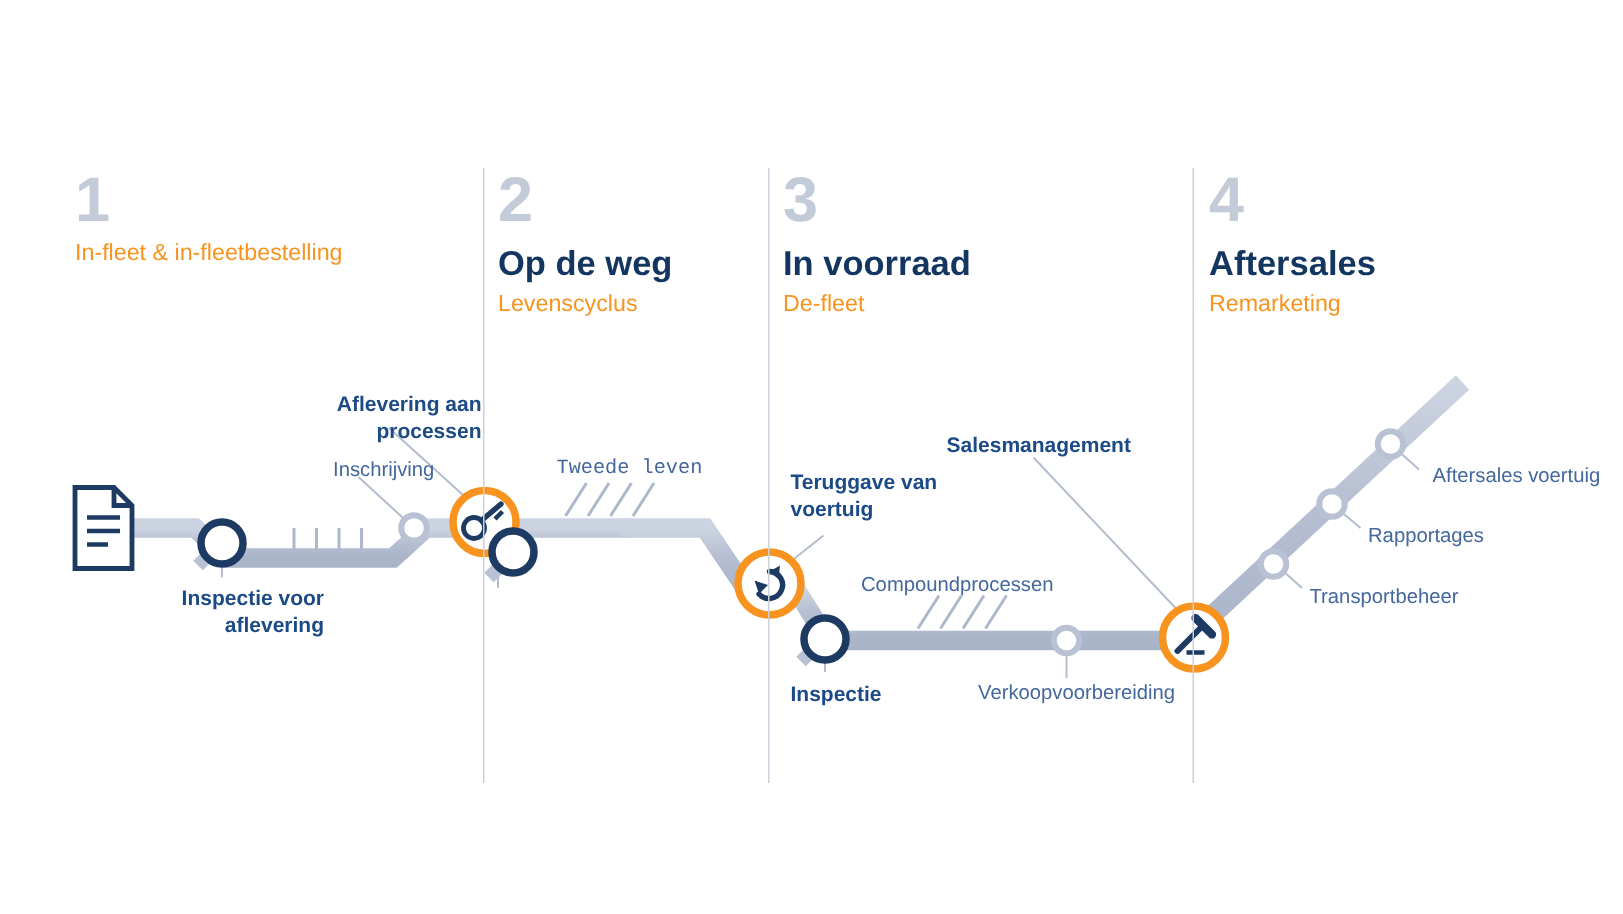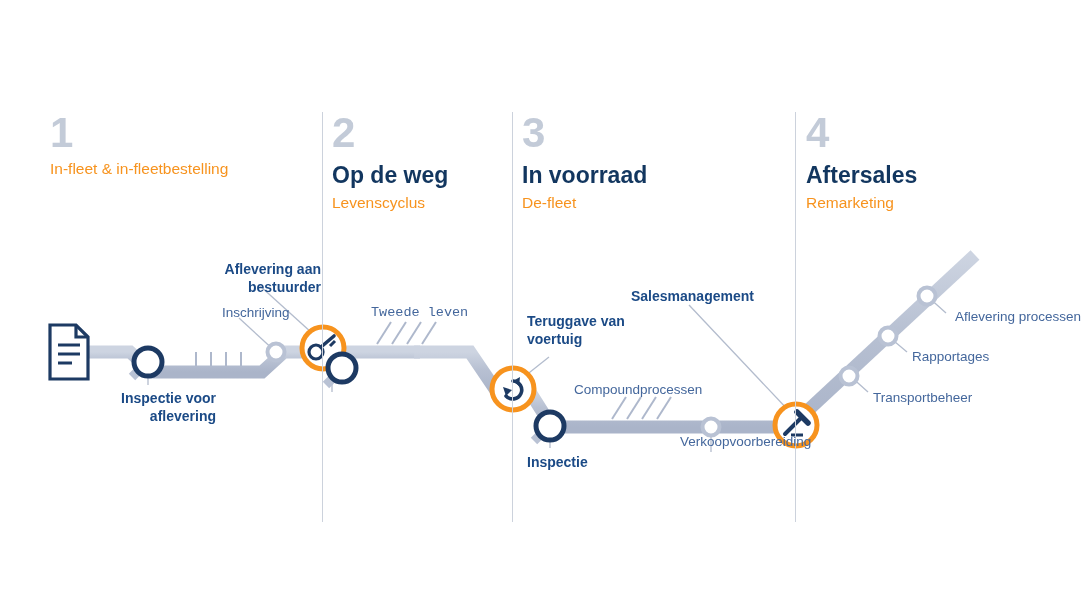--- a/index.html
+++ b/index.html
@@ -197,41 +197,41 @@
     <div class="col-sub">Remarketing</div>
   </div>
 
   <div class="lbl bold center" style="left:100px;top:390px;width:116px;">
     <div>Inspectie voor</div>
     <div>aflevering</div>
   </div>
 
   <div class="lbl bold center" style="left:203px;top:261px;width:118px;">
     <div>Aflevering aan</div>
-    <div>bestuurder</div>
+    <div>processen</div>
   </div>
 
 
   <div class="lbl bold" style="left:527px;top:313px;">
     <div>Teruggave van</div>
     <div>voertuig</div>
   </div>
 
   <div class="lbl bold" style="left:527px;top:454px;">Inspectie</div>
 
   <div class="lbl bold" style="left:631px;top:288px;text-align:center;">Salesmanagement</div>
 
   <div class="lbl" style="left:190px;top:305px;margin-left:32px;">Inschrijving</div>
 
 
   <div class="lbl" style="left:371px;top:305px;font-family:Liberation Mono, monospace;">Tweede leven</div>
 
   <div class="lbl" style="left:574px;top:382px;">Compoundprocessen</div>
 
-  <div class="lbl" style="left:652px;top:434px;margin-left:28px;">Verkoopvoorbereiding</div>
+  <div class="lbl" style="left:652px;top:454px;">Verkoopvoorbereiding</div>
 
   <div class="lbl" style="left:873px;top:390px;">Transportbeheer</div>
 
   <div class="lbl" style="left:912px;top:349px;">Rapportages</div>
 
-  <div class="lbl" style="left:955px;top:309px;">Aflevering processen</div>
+  <div class="lbl" style="left:955px;top:309px;">Aftersales voertuig</div>
 
 </div>
 
 </body></html>

